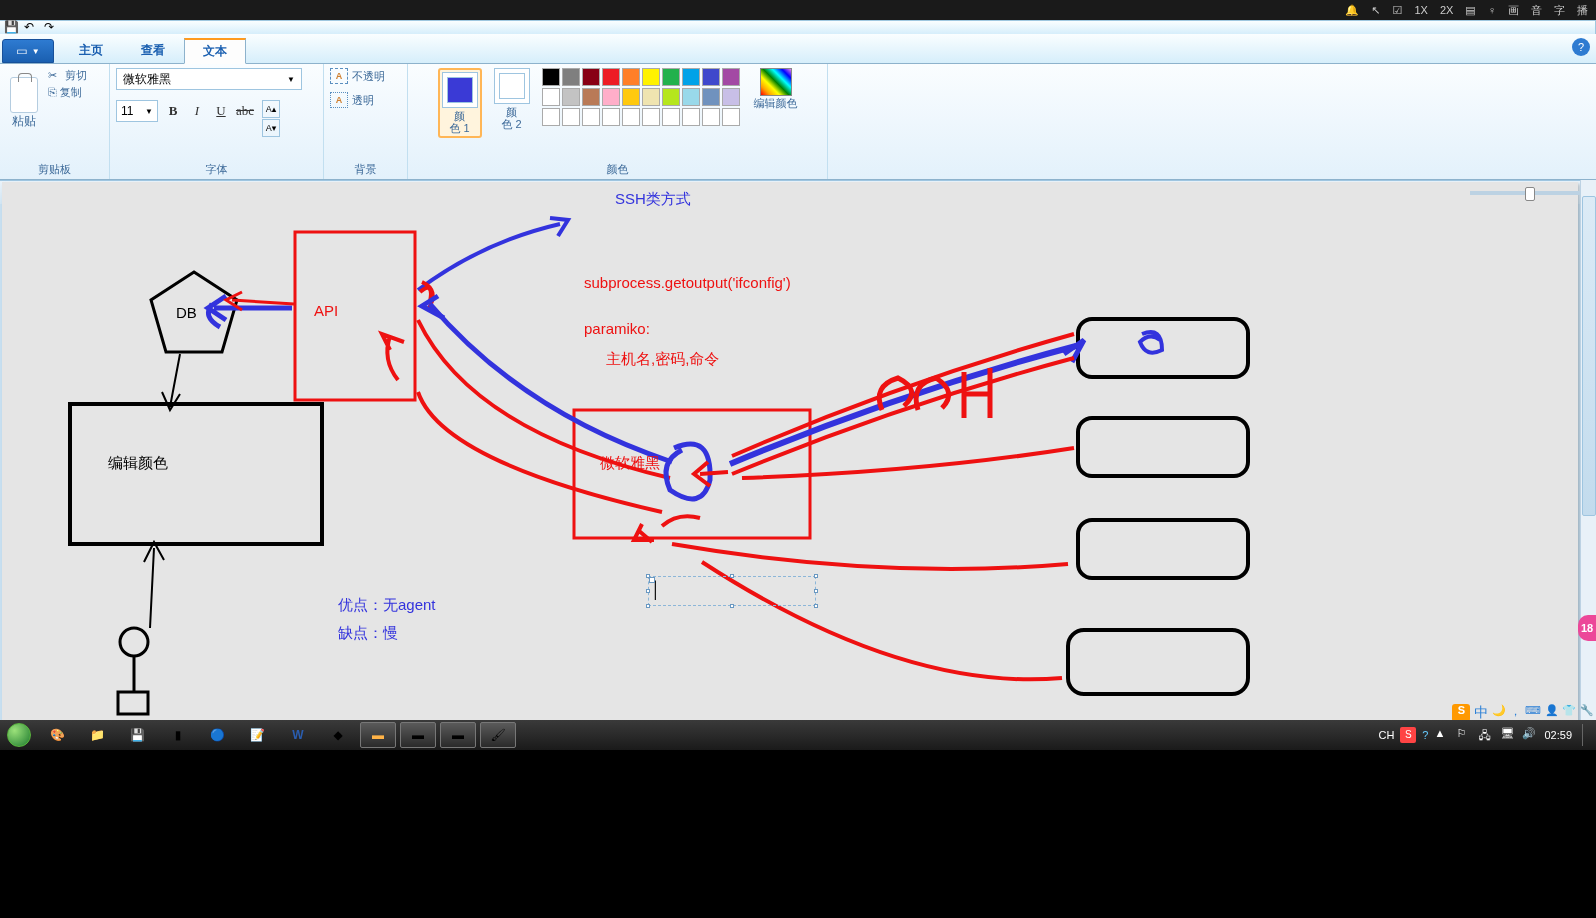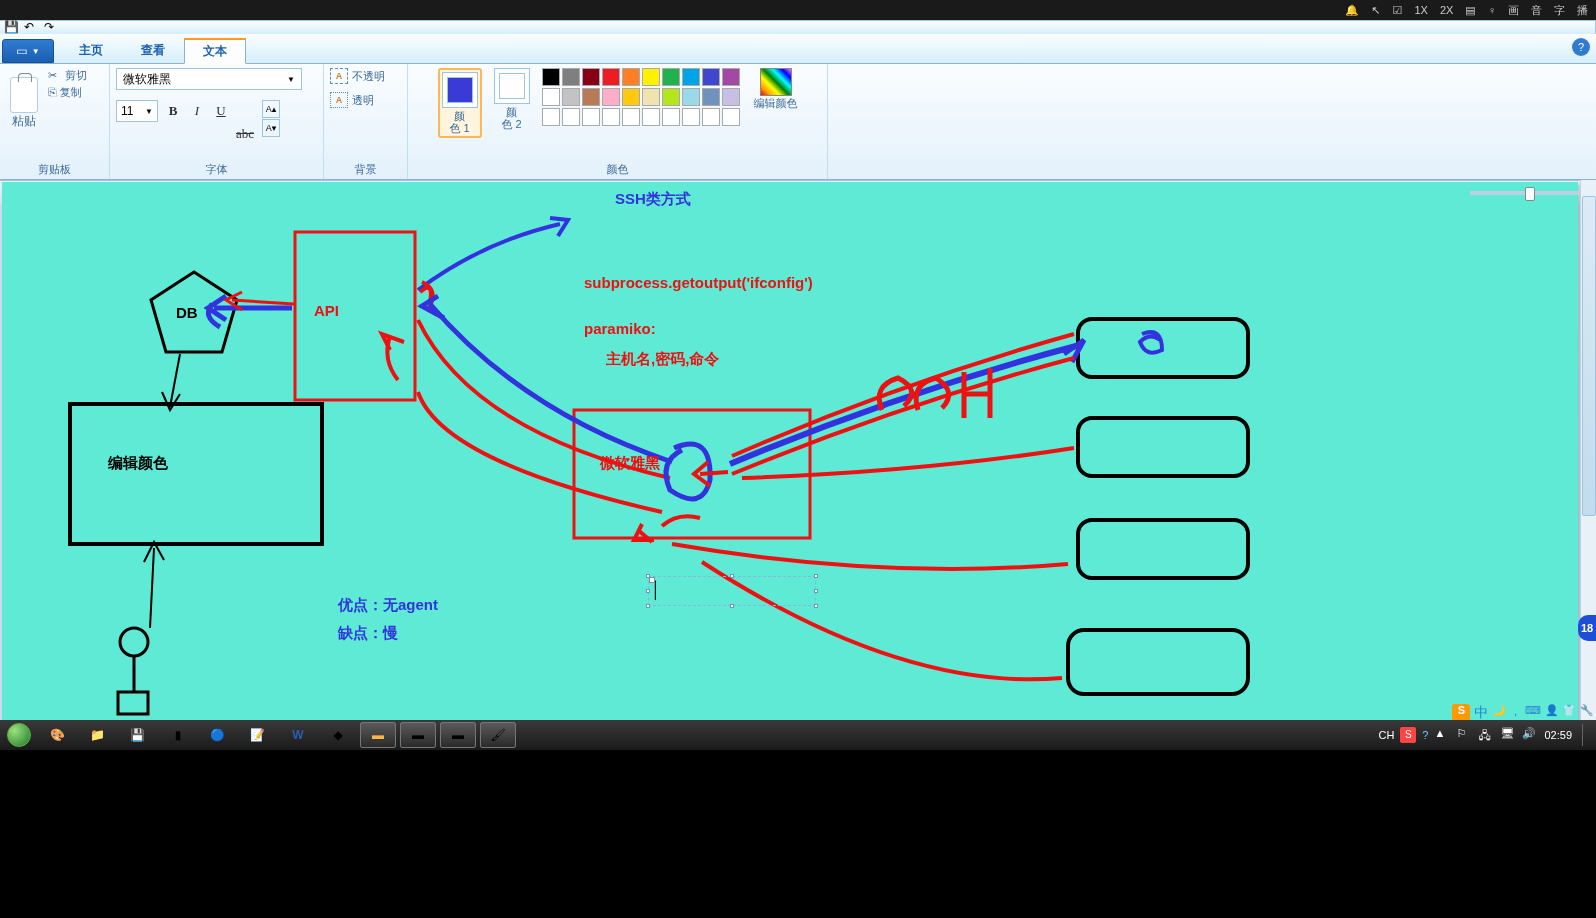--- a/index.html
+++ b/index.html
@@ -32,53 +32,53 @@
 .scissors { display: inline-block; width: 14px; transform: rotate(0deg); }
 
 .font-group .row1 { display: flex; gap: 4px; margin-bottom: 4px; }
 .font-name { width: 186px; height: 22px; border: 1px solid #9ec5e0; background: #fff; display: flex; align-items: center; padding: 0 6px; font-size: 12px; justify-content: space-between; }
 .font-size { width: 42px; height: 22px; border: 1px solid #9ec5e0; background: #fff; display: flex; align-items: center; padding: 0 4px; justify-content: space-between; }
 .font-btns { display: flex; gap: 2px; }
 .fbtn { width: 22px; height: 22px; border: 1px solid transparent; display: flex; align-items: center; justify-content: center; font-family: "Times New Roman", serif; font-size: 13px; color: #333; }
 .fbtn.bold { font-weight: bold; }
 .fbtn.italic { font-style: italic; }
 .fbtn.underline { text-decoration: underline; }
-.fbtn.strike { text-decoration: line-through; margin-top: 23px; }
+.fbtn.strike { text-decoration: line-through; }
 .grow { width: 18px; height: 18px; border: 1px solid #9ec5e0; font-size: 9px; display: flex; align-items: center; justify-content: center; }
 
 .bg-group .bg-item { display: flex; align-items: center; gap: 4px; color: #3d6a99; font-size: 11px; margin-bottom: 2px; }
 .bg-icon { width: 18px; height: 16px; border: 1px dashed #5a8fc0; display: inline-flex; align-items: center; justify-content: center; font-size: 9px; color: #d08030; font-weight: bold; }
 
 .color-group { align-items: center; }
 .color-big { display: flex; flex-direction: column; align-items: center; margin-right: 6px; }
 .color-big .sw { width: 36px; height: 36px; border: 1px solid #9ec5e0; background: #fff; display: flex; align-items: center; justify-content: center; }
 .color-big .sw.inner { width: 26px; height: 26px; }
 .color-big.selected { border: 2px solid #ffb656; background: #fff4dd; padding: 2px; border-radius: 3px; }
 .color-big .lbl { font-size: 11px; color: #3d6a99; text-align: center; margin-top: 2px; line-height: 1.1; }
 .palette { display: grid; grid-template-columns: repeat(10, 18px); grid-template-rows: repeat(3, 18px); gap: 2px; }
 .palette .c { border: 1px solid #aaa; }
 .edit-color { display: flex; flex-direction: column; align-items: center; margin-left: 8px; color: #3d6a99; font-size: 11px; }
 .edit-color .rainbow { width: 32px; height: 28px; background: linear-gradient(45deg,red,orange,yellow,green,cyan,blue,violet); border: 1px solid #888; }
 
 .canvas-area { background: #c7dff0; height: 570px; position: relative; overflow: hidden; }
-.canvas { background: #5eead4; position: absolute; left: 2px; top: 2px; right: 18px; height: 552px; box-shadow: 2px 2px 3px rgba(0,0,0,.2); font-weight: bold; }
+.canvas { background: #e5e5e5; position: absolute; left: 2px; top: 2px; right: 18px; height: 552px; box-shadow: 2px 2px 3px rgba(0,0,0,.2); }
 .scroll-v { position: absolute; right: 0; top: 0; width: 16px; height: 554px; background: #e8f1f8; border-left: 1px solid #bcd2e3; }
 .scroll-v .thumb { width: 14px; height: 320px; margin: 16px 0 0 1px; background: linear-gradient(#dcebf6,#c2dbed); border: 1px solid #9ec5e0; border-radius: 2px; }
 .scroll-h { position: absolute; left: 0; bottom: 0; right: 16px; height: 16px; background: #e8f1f8; border-top: 1px solid #bcd2e3; }
 
 .statusbar { height: 24px; background: linear-gradient(#eaf3fa,#d1e5f3); border-top: 1px solid #9ec5e0; display: flex; align-items: center; font-size: 11px; color: #3d6a99; }
 .statusbar .seg { padding: 0 10px; border-right: 1px solid #bcd2e3; display: flex; align-items: center; gap: 4px; }
 .statusbar .seg.first { width: 198px; }
 .statusbar .seg.sel { width: 206px; }
 .statusbar .spacer { flex: 1; }
 .zoom { display: flex; align-items: center; gap: 4px; padding-right: 6px; }
 .zoom .track { width: 110px; height: 4px; background: #bcd2e3; position: relative; }
 .zoom .track:before { content: ""; position: absolute; left: 50%; top: -4px; width: 8px; height: 12px; background: #fff; border: 1px solid #888; border-radius: 2px; }
 
-.badge-18 { position: absolute; right: 0; top: 435px; width: 18px; height: 26px; background: #1d4ed8; color: #fff; border-radius: 10px 0 0 10px; display: flex; align-items: center; justify-content: center; font-size: 11px; font-weight: bold; }
+.badge-18 { position: absolute; right: 0; top: 435px; width: 18px; height: 26px; background: #ec4899; color: #fff; border-radius: 10px 0 0 10px; display: flex; align-items: center; justify-content: center; font-size: 11px; font-weight: bold; }
 
 .side-icons { position: absolute; right: 2px; bottom: 28px; display: flex; gap: 4px; }
 
 .taskbar { position: absolute; left: 0; right: 0; bottom: 0; height: 30px; background: linear-gradient(#3a3a3a,#1a1a1a); display: flex; align-items: center; }
 .start { width: 38px; height: 30px; display: flex; align-items: center; justify-content: center; }
 .start .orb { width: 24px; height: 24px; border-radius: 50%; background: radial-gradient(circle at 30% 30%, #9be17a, #1c7a2e); border: 1px solid #59b53d; }
 .task-item { width: 36px; height: 26px; margin: 0 2px; border: 1px solid transparent; display: flex; align-items: center; justify-content: center; border-radius: 2px; }
 .task-item.active { background: linear-gradient(#5a5a5a,#2a2a2a); border: 1px solid #777; }
 .tray { margin-left: auto; display: flex; align-items: center; gap: 6px; padding-right: 6px; color: #fff; font-size: 11px; }
 .tray .t-ic { width: 16px; height: 16px; display: inline-block; }

